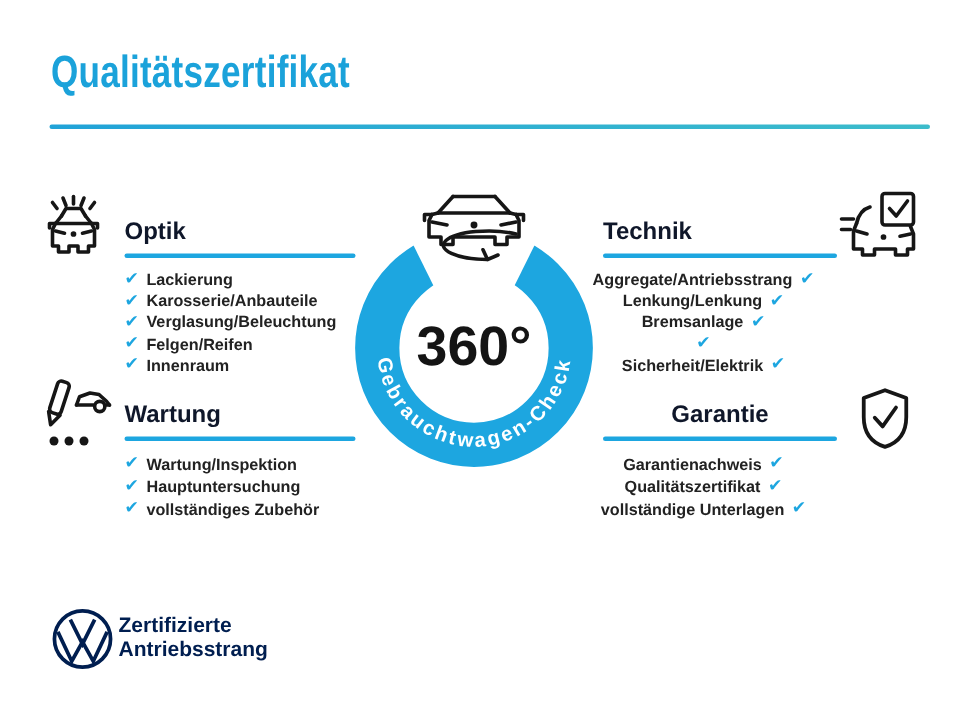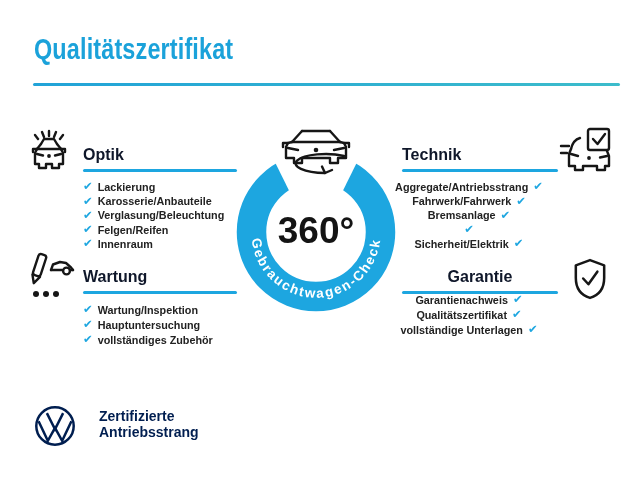--- a/index.html
+++ b/index.html
@@ -35,21 +35,21 @@
   ul.right-align li{justify-content:center;}
   .check{color:#1da6e0;font-size:11.5px;line-height:1;}
   ul.checklist li .check:first-child{margin-right:5px;}
   ul.right-align li .check{margin-left:5px;}
 
   
   .ic{stroke:#161616;stroke-width:2.4;fill:none;stroke-linecap:round;stroke-linejoin:round;}
   .ic-fill{fill:#161616;stroke:none;}
 
   
-  .footer-text{font-size:14px;font-weight:700;color:#001e50;line-height:15.5px;margin-left:20px;}
+  .footer-text{font-size:14px;font-weight:700;color:#001e50;line-height:15.5px;}
 
   svg text{font-family:"Liberation Sans","DejaVu Sans",sans-serif;}
 </style>
 </head>
 <body>
 
 <div class="abs title">Qualitätszertifikat</div>
 <div class="abs title-rule"></div>
 
 <svg class="abs" style="left:25px;top:127px;" width="48" height="48" viewBox="0 0 48 48">
@@ -105,21 +105,21 @@
   <circle class="ic-fill" cx="31" cy="32" r="1.9"></circle>
 </svg>
 <div class="abs sec-header" style="left:402px;top:146px;width:156px;text-align:left;">Technik</div>
 <div class="abs sec-underline" style="left:402px;top:169px;width:156px;"></div>
 <ul class="abs checklist top-list right-align" style="left:380px;top:180px;width:178px;">
     <li>
       <span>Aggregate/Antriebsstrang</span>
       <span class="check">✔</span>
     </li>
     <li>
-      <span>Fahrwerk/Fahrwerk</span>
+      <span>Lenkung/Lenkung</span>
       <span class="check">✔</span>
     </li>
     <li>
       <span>Bremsanlage</span>
       <span class="check">✔</span>
     </li>
     <li>
       <span class="check">✔</span>
     </li>
     <li>
@@ -158,21 +158,21 @@
       <span>vollständiges Zubehör</span>
     </li>
   </ul>
 
 <svg class="abs" style="left:572px;top:258px;" width="36" height="42" viewBox="0 0 34 40">
   <path class="ic" d="M 17 2 L 30.5 7 L 30.5 19 C 30.5 29.5 25 35.5 17 38 C 9 35.5 3.5 29.5 3.5 19 L 3.5 7 Z"></path>
   <path class="ic" stroke-width="2.8" d="M 10.5 19.5 L 15.5 25 L 24 13"></path>
 </svg>
 <div class="abs sec-header" style="left:402px;top:268px;width:156px;text-align:center;">Garantie</div>
 <div class="abs sec-underline" style="left:402px;top:291px;width:156px;"></div>
-<ul class="abs checklist bottom-list right-align" style="left:380px;top:292px;width:178px;">
+<ul class="abs checklist bottom-list right-align" style="left:380px;top:302px;width:178px;">
     <li>
       <span>Garantienachweis</span>
       <span class="check">✔</span>
     </li>
     <li>
       <span>Qualitätszertifikat</span>
       <span class="check">✔</span>
     </li>
     <li>
       <span>vollständige Unterlagen</span>

